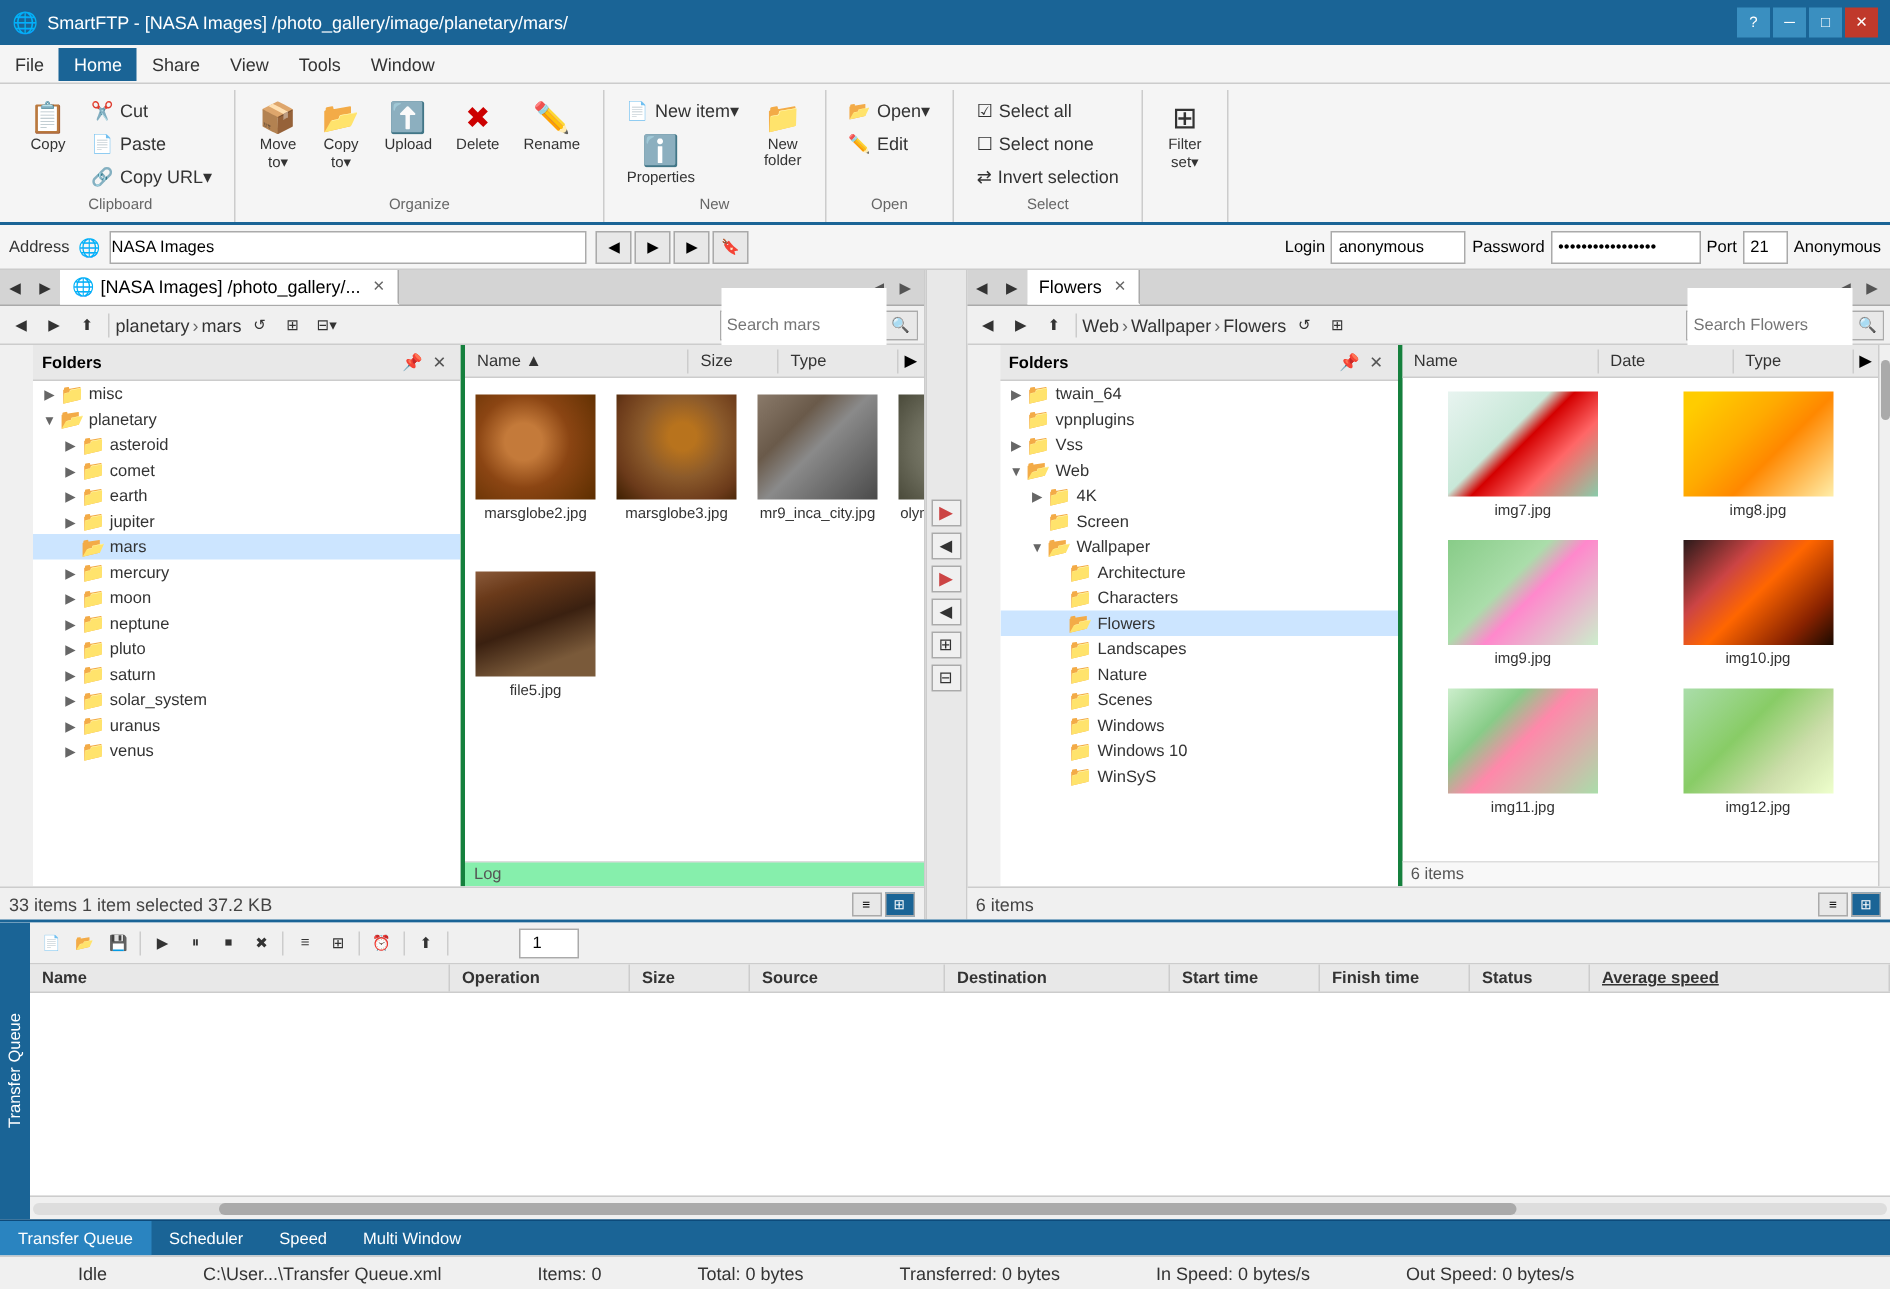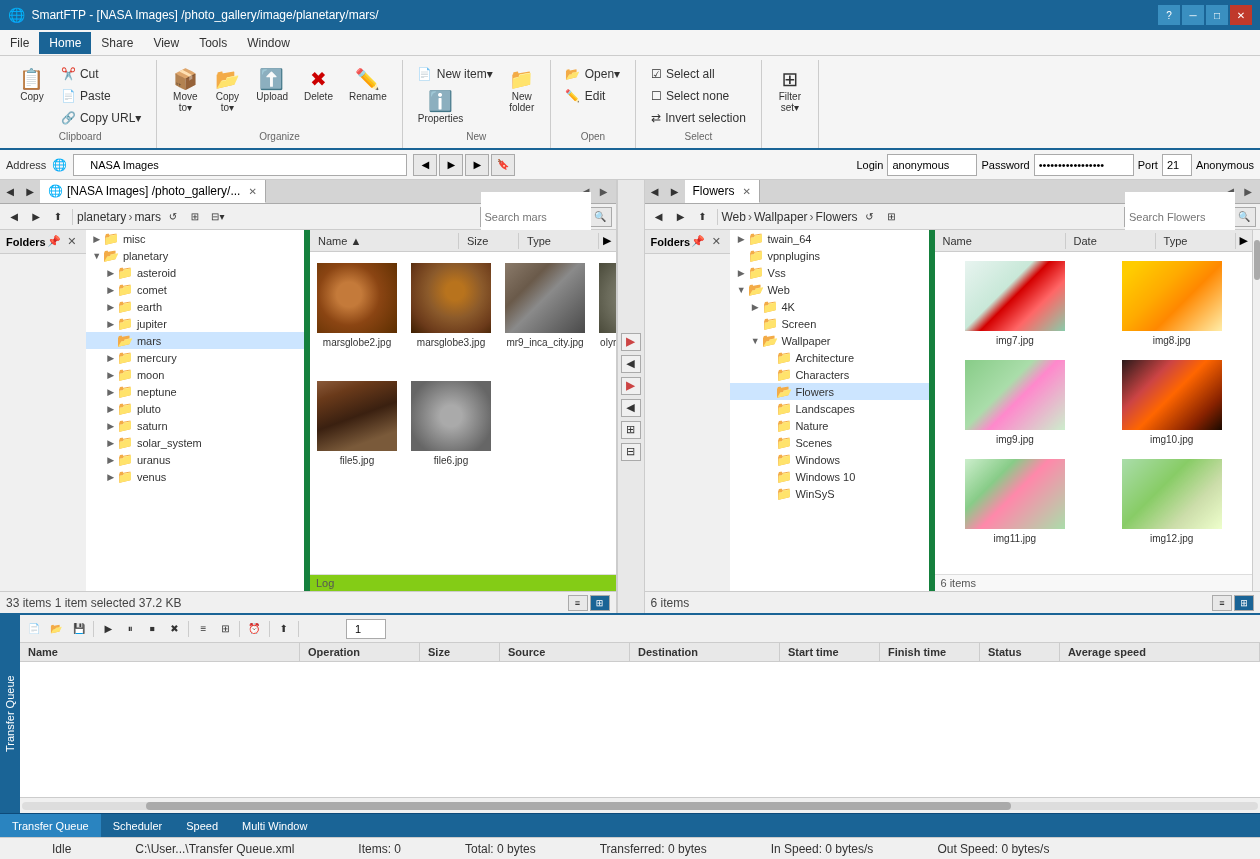--- a/index.html
+++ b/index.html
@@ -24,21 +24,21 @@
     .ribbon-group-label { font-size: 10px; color: #666; margin-top: auto; padding-top: 2px; padding-bottom: 2px; }
     .ribbon-buttons { display: flex; align-items: flex-start; gap: 2px; flex: 1; }
     .ribbon-btn { display: flex; flex-direction: column; align-items: center; padding: 4px 6px; cursor: pointer; border: 1px solid transparent; border-radius: 2px; min-width: 40px; font-size: 10px; color: #333; background: transparent; }
     .ribbon-icon { font-size: 20px; line-height: 1; margin-bottom: 2px; }
     .ribbon-btn-label { font-size: 10px; text-align: center; }
     .ribbon-btn-small { display: flex; align-items: center; gap: 4px; padding: 2px 6px; cursor: pointer; font-size: 11px; color: #333; border: 1px solid transparent; border-radius: 2px; white-space: nowrap; }
 
     
     .address-bar { background: #f5f5f5; border-bottom: 1px solid #ccc; display: flex; align-items: center; padding: 3px 6px; gap: 6px; height: 30px; }
     .address-label { font-size: 11px; color: #333; }
-    .address-input { flex: 1; height: 22px; border: 1px solid #aaa; padding: 2px 16px; font-size: 11px; background: white; }
+    .address-input { flex: 1; height: 22px; border: 1px solid #aaa; padding: 2px 0; font-size: 11px; background: white; }
     .address-actions { display: flex; gap: 2px; }
     .addr-btn { width: 24px; height: 22px; border: 1px solid #aaa; background: #e8e8e8; cursor: pointer; font-size: 10px; display: flex; align-items: center; justify-content: center; }
     .login-section { display: flex; align-items: center; gap: 4px; margin-left: 29px; }
     .login-label { font-size: 11px; }
     .login-input { height: 22px; border: 1px solid #aaa; padding: 2px 4px; font-size: 11px; background: white; }
 
     
     .main-area { display: flex; flex: 1; overflow: hidden; }
 
     
@@ -59,21 +59,21 @@
     .toolbar-path { display: flex; align-items: center; gap: 2px; font-size: 11px; color: #333; }
     .path-sep { color: #666; }
     .search-box { display: flex; align-items: center; border: 1px solid #aaa; background: white; height: 20px; margin-left: auto; }
     .search-input { border: none; outline: none; padding: 19px 4px; font-size: 11px; width: 110px; }
     .search-btn { width: 20px; height: 18px; background: #e8e8e8; border: none; cursor: pointer; font-size: 10px; display: flex; align-items: center; justify-content: center; }
 
     
     .panel-body { display: flex; flex: 1; overflow: hidden; }
 
     
-    .folders-pane { width: 310px; border-right: 6px solid #15803d; display: flex; flex-direction: row; overflow: hidden; }
+    .folders-pane { width: 310px; border-right: 3px solid #15803d; display: flex; flex-direction: column; overflow: hidden; padding-left: 22px; }
     .folders-header { display: flex; align-items: center; justify-content: space-between; background: #e8e8e8; padding: 3px 6px; border-bottom: 1px solid #ccc; height: 24px; }
     .folders-title { font-weight: bold; font-size: 11px; }
     .folders-header-btns { display: flex; gap: 2px; }
     .fh-btn { font-size: 11px; cursor: pointer; color: #555; width: 16px; height: 16px; display: flex; align-items: center; justify-content: center; }
     .folders-tree { flex: 1; overflow-y: auto; background: white; }
     .tree-item { display: flex; align-items: center; padding: 1px 4px; cursor: pointer; white-space: nowrap; }
     .tree-item.selected { background: #cce5ff; }
     .tree-expand { width: 14px; font-size: 9px; color: #666; flex-shrink: 0; display: flex; align-items: center; justify-content: center; }
     .tree-icon { margin-right: 3px; font-size: 13px; flex-shrink: 0; }
     .tree-label { font-size: 11px; color: #333; }
@@ -120,21 +120,21 @@
     .transfer-table-header { display: flex; background: #e8e8e8; border-bottom: 1px solid #ccc; }
     .transfer-col { padding: 3px 8px; font-size: 11px; font-weight: bold; color: #333; border-right: 1px solid #ccc; white-space: nowrap; }
     .tc-name { width: 280px; }
     .tc-op { width: 120px; }
     .tc-size { width: 80px; }
     .tc-source { width: 130px; }
     .tc-dest { width: 150px; }
     .tc-start { width: 100px; }
     .tc-finish { width: 100px; }
     .tc-status { width: 80px; }
-    .tc-speed { flex: 1; }
+    .tc-speed { flex: 1; text-decoration: underline; }
     .transfer-body { flex: 1; overflow-y: auto; background: white; }
 
     
     .bottom-tabs { background: #1a6496; display: flex; align-items: center; border-top: 1px solid #0d4a7a; height: 24px; }
     .bottom-tab { padding: 4px 12px; font-size: 11px; cursor: pointer; color: white; height: 100%; display: flex; align-items: center; }
     .bottom-tab.active { background: #2a84c0; }
 
     
     .bottom-status { background: #f0f0f0; border-top: 1px solid #ccc; display: flex; align-items: center; padding: 3px 8px; font-size: 11px; color: #333; height: 22px; gap: 20px; }
     .status-item { white-space: nowrap; margin-left: 44px; }
@@ -485,27 +485,23 @@
             <span class="file-name">mr9_inca_city.jpg</span>
           </div>
           <div class="file-item">
             <div class="file-thumb img-mars4"></div>
             <span class="file-name">olympus_mons.jpg</span>
           </div>
           <div class="file-item">
             <div class="file-thumb img-mars5"></div>
             <span class="file-name">file5.jpg</span>
           </div>
-          <div class="file-item">
-            <div class="file-thumb img-mars6"></div>
-            <span class="file-name">file6.jpg</span>
-          </div>
-        </div>
-
-        <div style="padding:2px 6px;background:#84cc16;border-top:1px solid #ddd;font-size:11px;color:#555;">Log</div>
+        </div>
+
+        <div style="padding:2px 6px;background:#86efac;border-top:1px solid #ddd;font-size:11px;color:#555;">Log</div>
       </div>
     </div>
 
     <div class="panel-status">
       <span>33 items   1 item selected   37.2 KB</span>
       <div class="status-view-btns">
         <button class="view-btn">≡</button>
         <button class="view-btn active">⊞</button>
       </div>
     </div>

